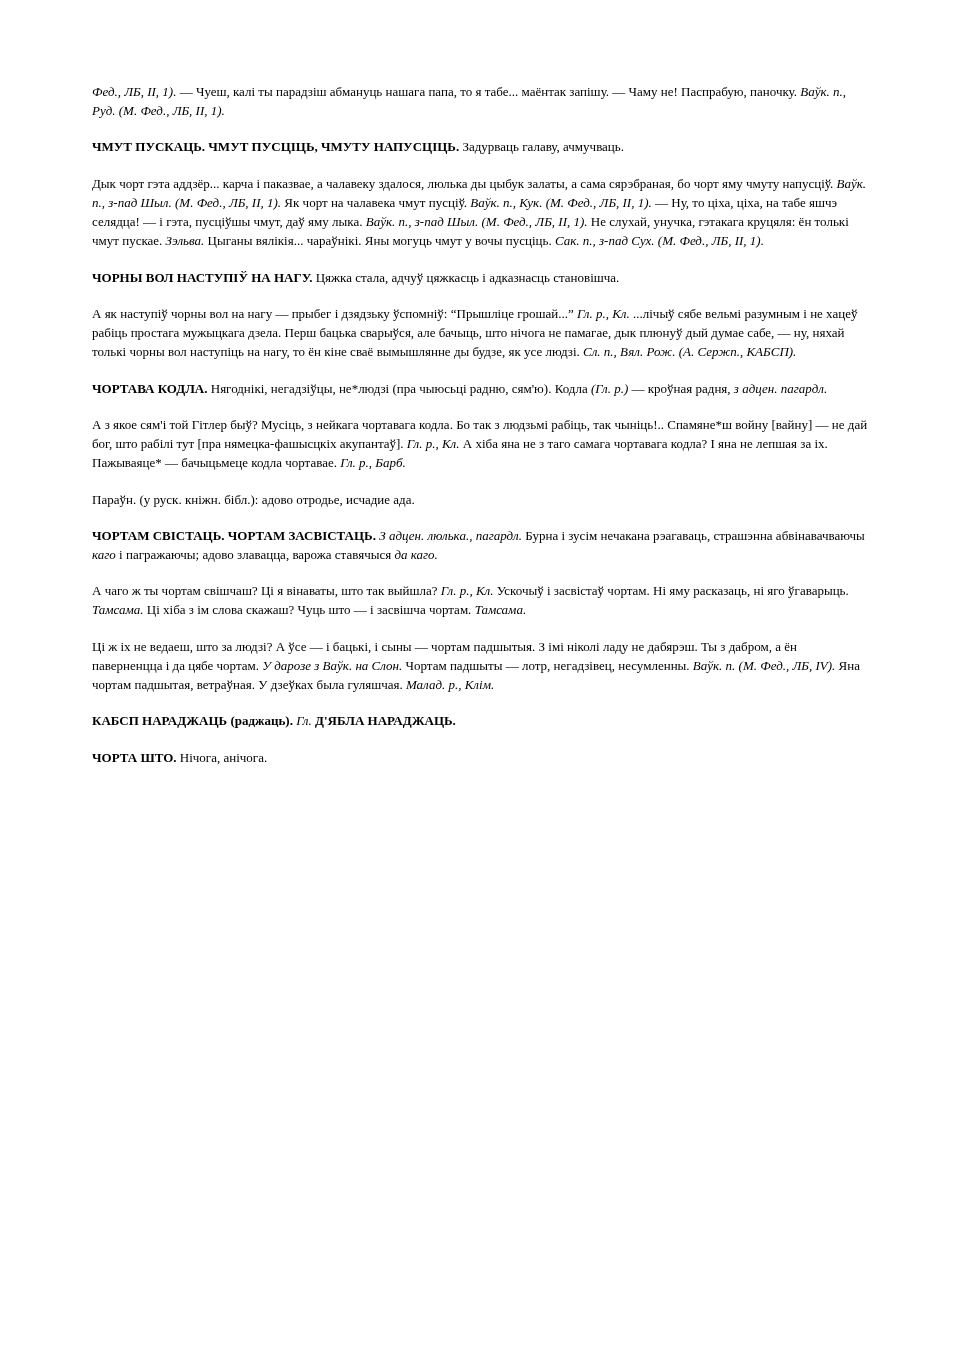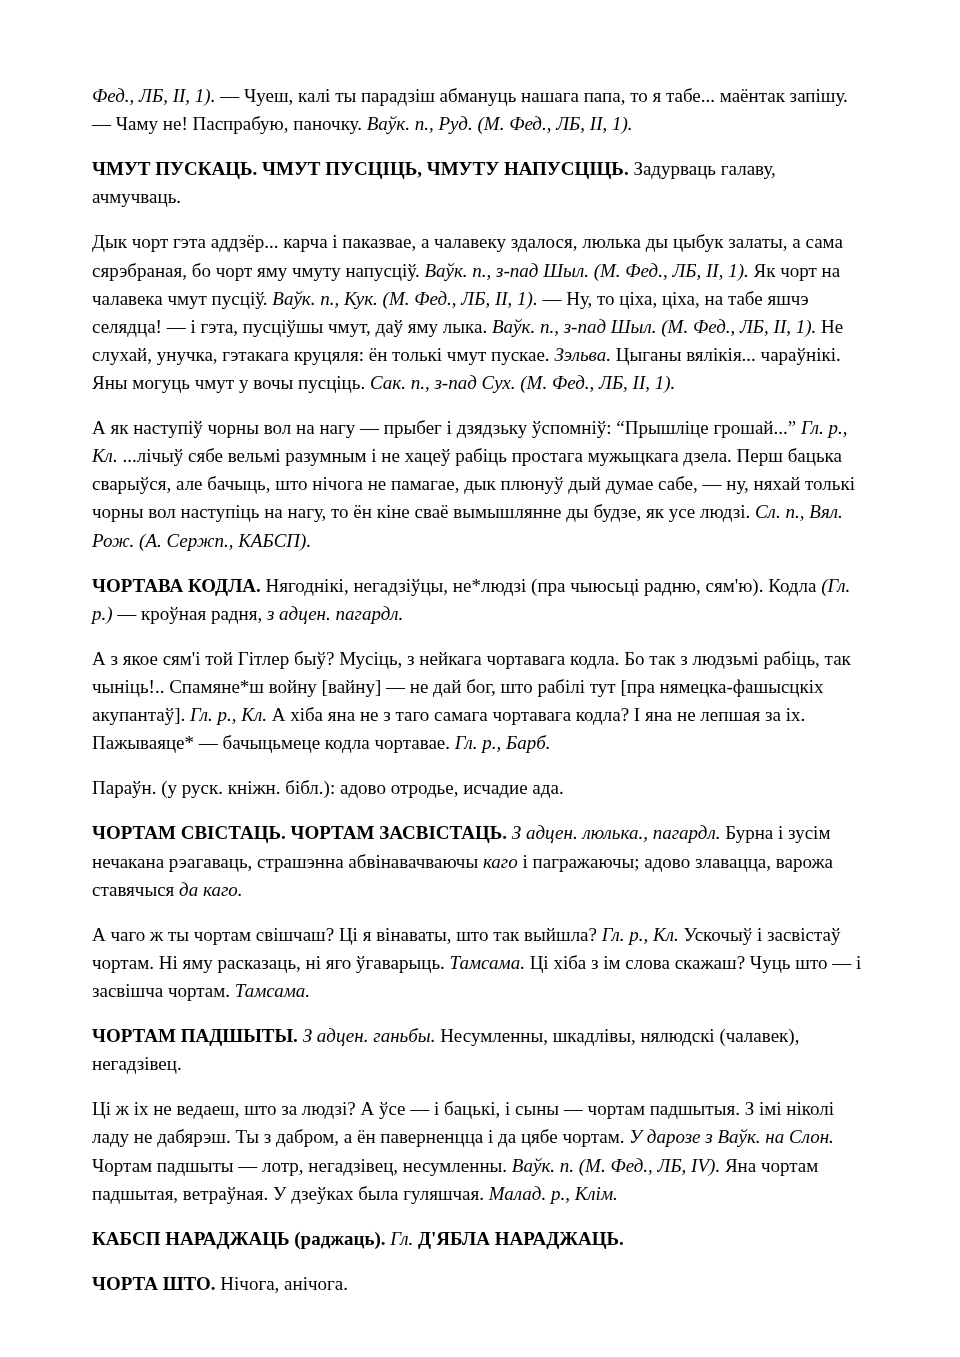--- a/index.html
+++ b/index.html
@@ -14,21 +14,21 @@
     color: #000000;
   }
   .page {
     box-sizing: border-box;
     width: 960px;
     min-height: 1357px;
     padding: 82px 92px 40px 92px;
     background: #ffffff;
   }
   .para {
-    font-size: 19px;
+    font-size: 13px;
     line-height: 1.48;
     margin: 0 0 17px 0;
     text-align: left;
   }
   .para:last-child {
     margin-bottom: 0;
   }
   .headword {
     font-weight: bold;
     text-align: center;
@@ -41,24 +41,24 @@
   }
 </style>
 </head>
 <body>
 
 <div class="page">
   <div id="content">
       <p class="para"><span class="it">Фед., ЛБ, II, 1).</span><span> — Чуеш, калі ты парадзіш абмануць нашага папа, то я табе... маёнтак запішу. — Чаму не! Паспрабую, паночку. </span><span class="it">Ваўк. п., Руд. (М. Фед., ЛБ, II, 1).</span></p>
       <p class="para entry-head"><span class="headword">ЧМУТ ПУСКАЦЬ. ЧМУТ ПУСЦІЦЬ, ЧМУТУ НАПУСЦІЦЬ.</span><span> Задурваць галаву, ачмучваць.</span></p>
       <p class="para"><span>Дык чорт гэта аддзёр... карча і паказвае, а чалавеку здалося, люлька ды цыбук залаты, а сама сярэбраная, бо чорт яму чмуту напусціў. </span><span class="it">Ваўк. п., з-пад Шыл. (М. Фед., ЛБ, II, 1).</span><span> Як чорт на чалавека чмут пусціў. </span><span class="it">Ваўк. п., Кук. (М. Фед., ЛБ, II, 1).</span><span> — Ну, то ціха, ціха, на табе яшчэ селядца! — і гэта, пусціўшы чмут, даў яму лыка. </span><span class="it">Ваўк. п., з-пад Шыл. (М. Фед., ЛБ, II, 1).</span><span> Не слухай, унучка, гэтакага круцяля: ён толькі чмут пускае. </span><span class="it">Зэльва.</span><span> Цыганы вялікія... чараўнікі. Яны могуць чмут у вочы пусціць. </span><span class="it">Сак. п., з-пад Сух. (М. Фед., ЛБ, II, 1).</span></p>
+      <p class="para entry-head"><span class="headword">ЧОРНЫ ВОЛ НАСТУПІЎ НА НАГУ.</span><span> Цяжка стала, адчуў цяжкасць і адказнасць становішча.</span></p>
       <p class="para"><span>А як наступіў чорны вол на нагу — прыбег і дзядзьку ўспомніў: “Прышліце грошай...” </span><span class="it">Гл. р., Кл.</span><span> ...лічыў сябе вельмі разумным і не хацеў рабіць простага мужыцкага дзела. Перш бацька сварыўся, але бачыць, што нічога не памагае, дык плюнуў дый думае сабе, — ну, няхай толькі чорны вол наступіць на нагу, то ён кіне сваё вымышлянне ды будзе, як усе людзі. </span><span class="it">Сл. п., Вял. Рож. (А. Сержп., КАБСП).</span></p>
       <p class="para entry-head"><span class="headword">ЧОРТАВА КОДЛА.</span><span> Нягоднікі, негадзіўцы, не*людзі (пра чыюсьці радню, сям'ю). Кодла </span><span class="it">(Гл. р.)</span><span> — кроўная радня, </span><span class="it">з адцен. пагардл.</span></p>
       <p class="para"><span>А з якое сям'і той Гітлер быў? Мусіць, з нейкага чортавага кодла. Бо так з людзьмі рабіць, так чыніць!.. Спамяне*ш войну [вайну] — не дай бог, што рабілі тут [пра нямецка-фашысцкіх акупантаў]. </span><span class="it">Гл. р., Кл.</span><span> А хіба яна не з таго самага чортавага кодла? І яна не лепшая за іх. Пажываяце* — бачыцьмеце кодла чортавае. </span><span class="it">Гл. р., Барб.</span></p>
       <p class="para"><span>Параўн. (у руск. кніжн. бібл.): адово отродье, исчадие ада.</span></p>
       <p class="para entry-head"><span class="headword">ЧОРТАМ СВІСТАЦЬ. ЧОРТАМ ЗАСВІСТАЦЬ.</span><span class="it"> З адцен. люлька., пагардл.</span><span> Бурна і зусім нечакана рэагаваць, страшэнна абвінавачваючы </span><span class="it">каго</span><span> і пагражаючы; адово злавацца, варожа ставячыся </span><span class="it">да каго.</span></p>
       <p class="para"><span>А чаго ж ты чортам свішчаш? Ці я вінаваты, што так выйшла? </span><span class="it">Гл. р., Кл.</span><span> Ускочыў і засвістаў чортам. Ні яму расказаць, ні яго ўгаварыць. </span><span class="it">Тамсама.</span><span> Ці хіба з ім слова скажаш? Чуць што — і засвішча чортам. </span><span class="it">Тамсама.</span></p>
-      <p class="para entry-head"><span class="headword">ЧОРТАМ ПАДШЫТЫ.</span><span class="it"> З адцен. ганьбы.</span><span> Несумленны, шкадлівы, нялюдскі (чалавек), негадзівец.</span></p>
       <p class="para"><span>Ці ж іх не ведаеш, што за людзі? А ўсе — і бацькі, і сыны — чортам падшытыя. З імі ніколі ладу не дабярэш. Ты з дабром, а ён паверненцца і да цябе чортам. </span><span class="it">У дарозе з Ваўк. на Слон.</span><span> Чортам падшыты — лотр, негадзівец, несумленны. </span><span class="it">Ваўк. п. (М. Фед., ЛБ, IV).</span><span> Яна чортам падшытая, ветраўная. У дзеўках была гуляшчая. </span><span class="it">Малад. р., Клім.</span></p>
       <p class="para entry-head"><span class="headword">КАБСП НАРАДЖАЦЬ (раджаць).</span><span class="it"> Гл.</span><span class="headword"> Д'ЯБЛА НАРАДЖАЦЬ.</span></p>
       <p class="para entry-head"><span class="headword">ЧОРТА ШТО.</span><span> Нічога, анічога.</span></p>
     </div>
 </div>
 
 </body></html>

